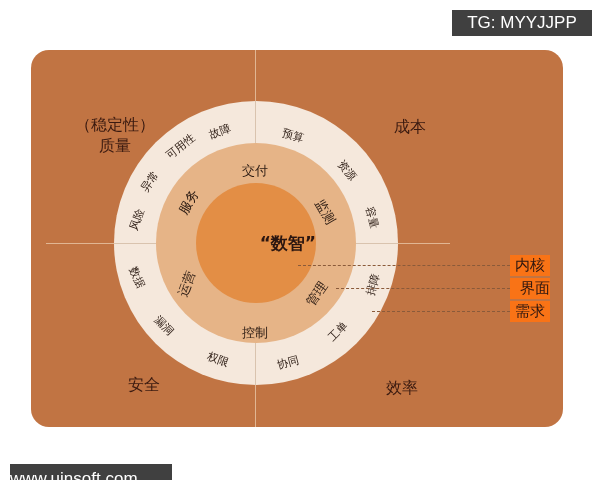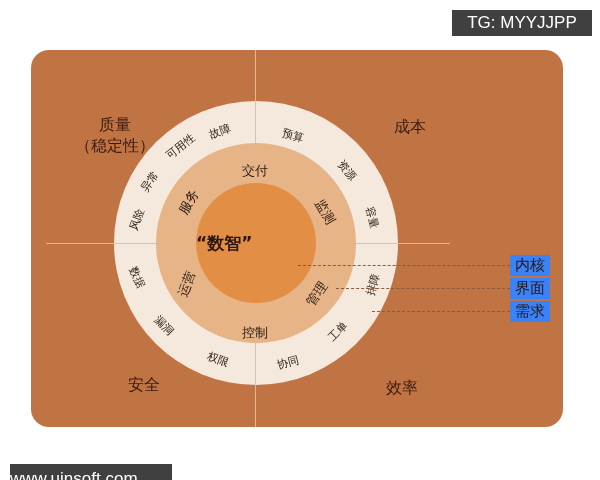--- a/index.html
+++ b/index.html
@@ -9,42 +9,42 @@
   .hline{position:absolute;left:46px;top:243px;width:404px;height:1px;background:#E9C7A8;opacity:.8;}
   .ring{position:absolute;border-radius:50%;}
   .ring-outer{left:114px;top:101px;width:284px;height:284px;background:#F5E8DC;}
   .ring-mid{left:156px;top:143px;width:200px;height:200px;background:#E6B487;}
   .ring-inner{left:196px;top:183px;width:120px;height:120px;background:#E38E45;}
   .cross-v{position:absolute;left:255px;top:101px;width:1px;height:284px;background:#D9C3AE;}
   .cross-h{position:absolute;left:114px;top:243px;width:284px;height:1px;background:#D9C3AE;}
   .lbl{position:absolute;color:#2a1a12;white-space:nowrap;transform-origin:center center;}
   .lbl-outer{font-size:11px;}
   .lbl-mid{font-size:13px;}
-  .center-lbl{position:absolute;left:196px;top:232px;width:120px;text-align:left;font-size:17px;font-weight:bold;color:#2a1510;}
+  .center-lbl{position:absolute;left:196px;top:232px;width:120px;text-align:right;font-size:17px;font-weight:bold;color:#2a1510;}
   .quad{position:absolute;font-size:16px;color:#3a1a10;text-align:center;line-height:21px;}
-  .legend{position:absolute;left:510px;width:40px;height:21px;background:#3b82f6;color:#2a1510;font-size:15px;text-align:center;line-height:21px;}
+  .legend{position:absolute;left:510px;width:40px;height:21px;background:#f97316;color:#2a1510;font-size:15px;text-align:center;line-height:21px;}
   .dash{position:absolute;height:0;border-top:1px dashed #8a5a3a;}
   .wm{position:absolute;background:#404040;color:#ffffff;font-family:"Liberation Sans",sans-serif;}
 </style>
 </head>
 <body>
 
 <div class="board"></div>
 <div class="vline"></div>
 <div class="hline"></div>
 
 <div class="ring ring-outer"></div>
 <div class="cross-v"></div>
 <div class="cross-h"></div>
 <div class="ring ring-mid"></div>
 <div class="ring ring-inner"></div>
 
 <div class="quad" style="left:60px;top:114px;width:110px;">
+  <div>（稳定性）</div>
   <div>质量</div>
-  <div>（稳定性）</div>
 </div>
 <div class="quad" style="left:380px;top:116px;width:60px;">成本</div>
 <div class="quad" style="left:100px;top:374px;width:60px;text-align:right;">安全</div>
 <div class="quad" style="left:372px;top:370px;width:60px;margin-top:7px;">效率</div>
 
 <div class="center-lbl">“数智”</div>
 
 <div class="lbl lbl-mid" style="left:242px;top:162px;">交付</div>
 <div class="lbl lbl-mid" style="left:312px;top:203px;transform:rotate(60deg);">监测</div>
 <div class="lbl lbl-mid" style="left:304px;top:285px;transform:rotate(-55deg);">管理</div>
@@ -64,17 +64,17 @@
 <div class="lbl lbl-outer" style="left:126px;top:212px;transform:rotate(-70deg);">风险</div>
 <div class="lbl lbl-outer" style="left:139px;top:174px;transform:rotate(-55deg);">异常</div>
 <div class="lbl lbl-outer" style="left:164px;top:139px;transform:rotate(-38deg);">可用性</div>
 <div class="lbl lbl-outer" style="left:209px;top:124px;transform:rotate(-20deg);">故障</div>
 
 <div class="dash" style="left:298px;top:265px;width:212px;"></div>
 <div class="dash" style="left:336px;top:288px;width:174px;"></div>
 <div class="dash" style="left:372px;top:311px;width:138px;"></div>
 
 <div class="legend" style="top:255px;">内核</div>
-<div class="legend" style="top:278px;">界面</div>
+<div class="legend" style="top:278px;text-align:right;">界面</div>
 <div class="legend" style="top:301px;">需求</div>
 
 <div class="wm" style="left:452px;top:10px;width:140px;height:26px;line-height:26px;font-size:17px;text-align:center;">TG: MYYJJPP</div>
 <div class="wm" style="left:10px;top:464px;width:162px;height:30px;line-height:30px;font-size:17px;text-align:left;">www.uinsoft.com</div>
 
 </body></html>

